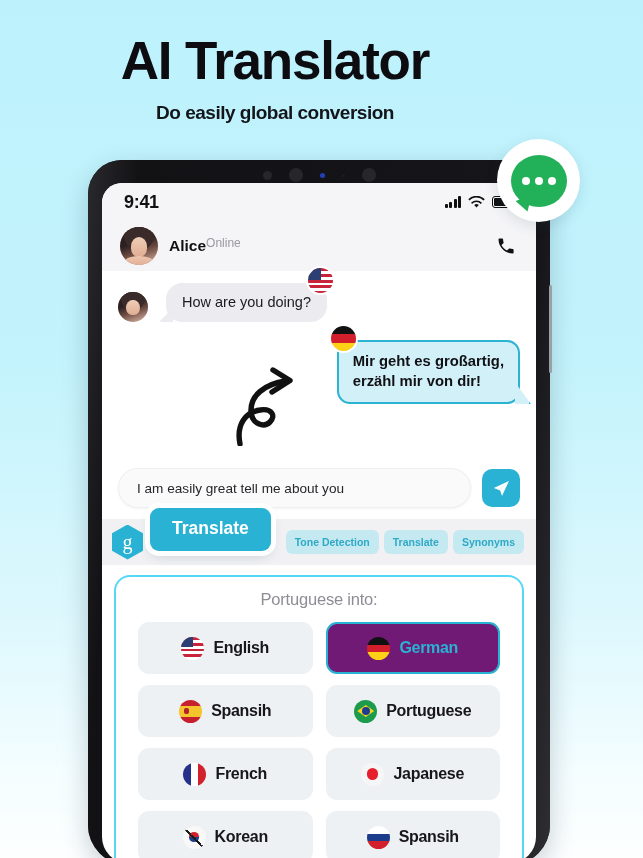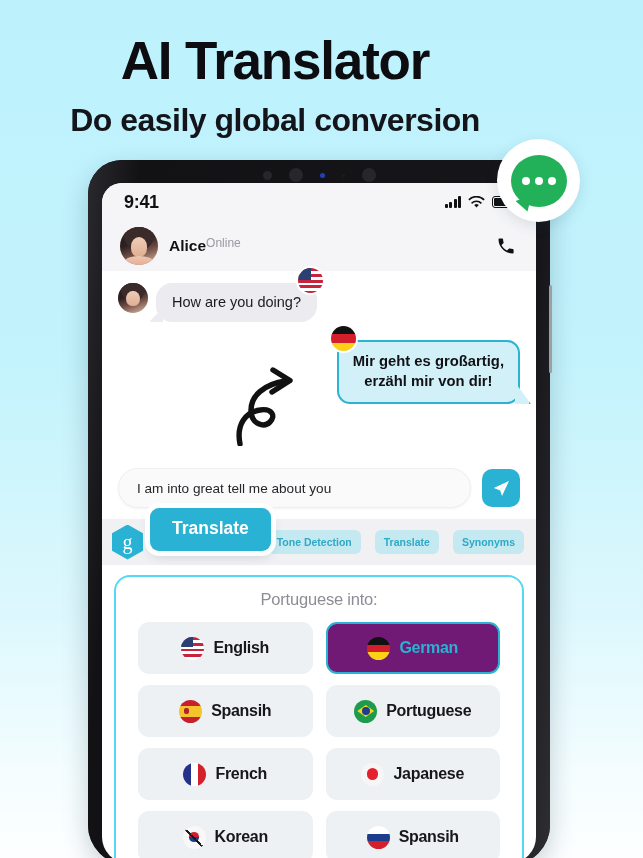--- a/index.html
+++ b/index.html
@@ -17,21 +17,21 @@
   .promo { position: absolute; left: 0; top: 0; width: 550px; text-align: center; }
   .promo-title {
     font-size: 53px;
     font-weight: bold;
     color: #0d0d11;
     letter-spacing: -1.2px;
     margin-top: 33px;
     line-height: 1.06;
   }
   .promo-sub {
-    font-size: 32px;
+    font-size: 19px;
     font-weight: bold;
     color: #14151a;
     letter-spacing: -0.5px;
     margin-top: 13px;
   }
 
   
   .tablet {
     position: absolute;
     left: 88px;
@@ -131,21 +131,21 @@
   .hdr-status { font-size: 12px; color: #9a9aa1; }
   .phone-icon { margin-left: auto; color: #111; display: flex; }
 
   
   .chat-body {
     position: relative;
     height: 191px;
     background: #ffffff;
     padding: 12px 16px 0 16px;
   }
-  .row { display: flex; gap: 8px; }
+  .row { display: flex; align-items: flex-end; gap: 18px; }
   .small-avatar {
     width: 30px; height: 30px; border-radius: 50%;
     flex: 0 0 30px; overflow: hidden; position: relative; background: #d8c3b4;
   }
   .bubble-wrap { position: relative; }
   .flag-badge {
     position: absolute; width: 25px; height: 25px; border-radius: 50%;
     overflow: hidden; z-index: 4;
     box-shadow: 0 0 0 2px #fff;
   }
@@ -170,21 +170,20 @@
     background: #d2f0f8;
     border: 2.2px solid #2cb3d4;
     border-radius: 13px;
     padding: 10px 14px 11px 14px;
     font-size: 14.8px;
     font-weight: bold;
     color: #121216;
     line-height: 1.32;
     position: relative;
     max-width: 215px;
-    text-align: center;
   }
   .bubble-out::before {
     content:''; position:absolute; right: -13px; bottom: -2.2px;
     width: 16px; height: 22px;
     background: #d2f0f8;
     clip-path: polygon(0 0, 100% 100%, 0 100%);
     border-right: 2.2px solid #2cb3d4;
     box-sizing: border-box;
   }
   .bubble-out::after {
@@ -227,21 +226,21 @@
     clip-path: polygon(50% 0, 100% 25%, 100% 75%, 50% 100%, 0 75%, 0 25%);
     display: flex; align-items: center; justify-content: center;
     color: #fff; font-family: "Liberation Serif", serif; font-size: 20px;
   }
   .chip {
     background: #c4e9f1; color: #2ea9c6;
     font-size: 10.5px; font-weight: bold;
     border-radius: 6px; padding: 6px 9px;
     white-space: nowrap;
   }
-  .chips { display: flex; gap: 14px; margin-left: auto; }
+  .chips { display: flex; gap: 5px; margin-left: auto; }
   .translate-cta {
     position: absolute; left: 48px; top: -11px;
     background: #29b2d3; color: #fff;
     font-size: 17.5px; font-weight: bold;
     padding: 10px 22px 12px 22px;
     border-radius: 9px;
     box-shadow: 0 0 0 5px rgba(255,255,255,0.93), 0 5px 12px rgba(30,60,80,0.2);
     z-index: 6;
   }
 
@@ -401,21 +400,21 @@
 
       <div class="arrow-anno">
         <svg width="86" height="80" viewBox="0 0 86 80" fill="none">
           <path d="M20 78 C16 58 26 46 40 44 C52 42 56 50 50 56 C44 62 32 58 31 46 C30 30 44 18 66 15" stroke="#111" stroke-width="5.4" stroke-linecap="round"></path>
           <path d="M53 4 L70 14.5 L52 26" stroke="#111" stroke-width="5.4" stroke-linecap="round" stroke-linejoin="round" fill="none"></path>
         </svg>
       </div>
     </div>
 
     <div class="input-area">
-      <div class="text-input" title="Type a message">I am into great tell me about you</div>
+      <div class="text-input" title="Type a message">I am easily great tell me about you</div>
       <div class="send-btn">
         <svg width="21" height="21" viewBox="0 0 24 24">
           <path d="M3.2 11.3 20.5 3.4 12.6 20.7l-2.1-6.4z" fill="#fff"></path>
           <path d="M10.5 14.3 20.5 3.4 9.2 12.9z" fill="#e7f7fb"></path>
         </svg>
       </div>
     </div>
 
     <div class="toolbar">
       <div class="hex-logo">g</div>

